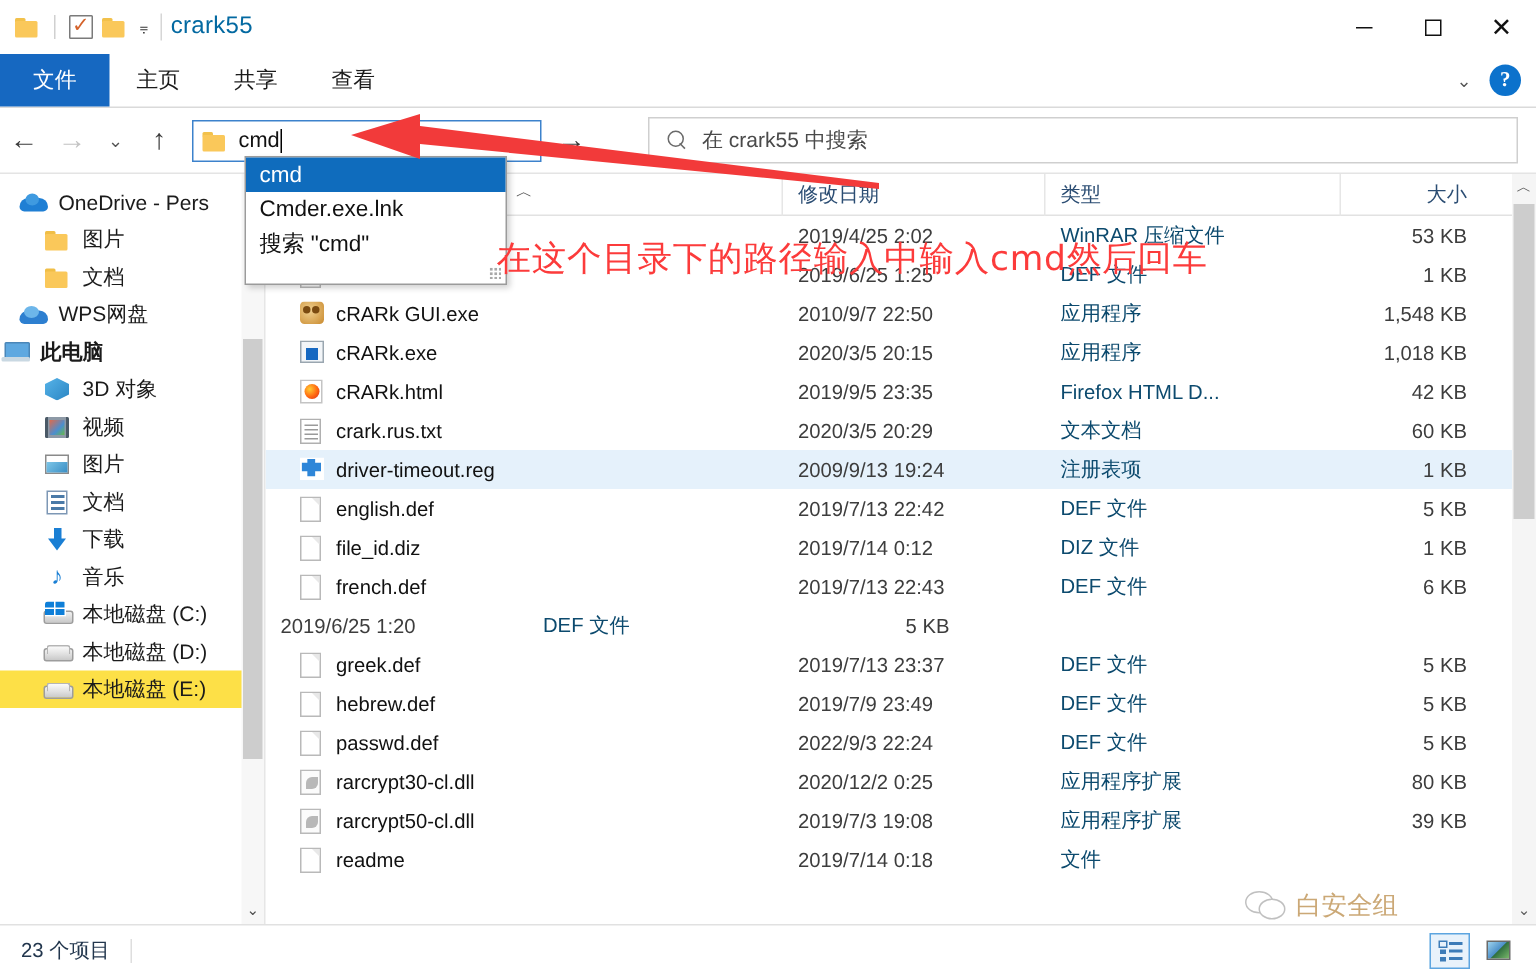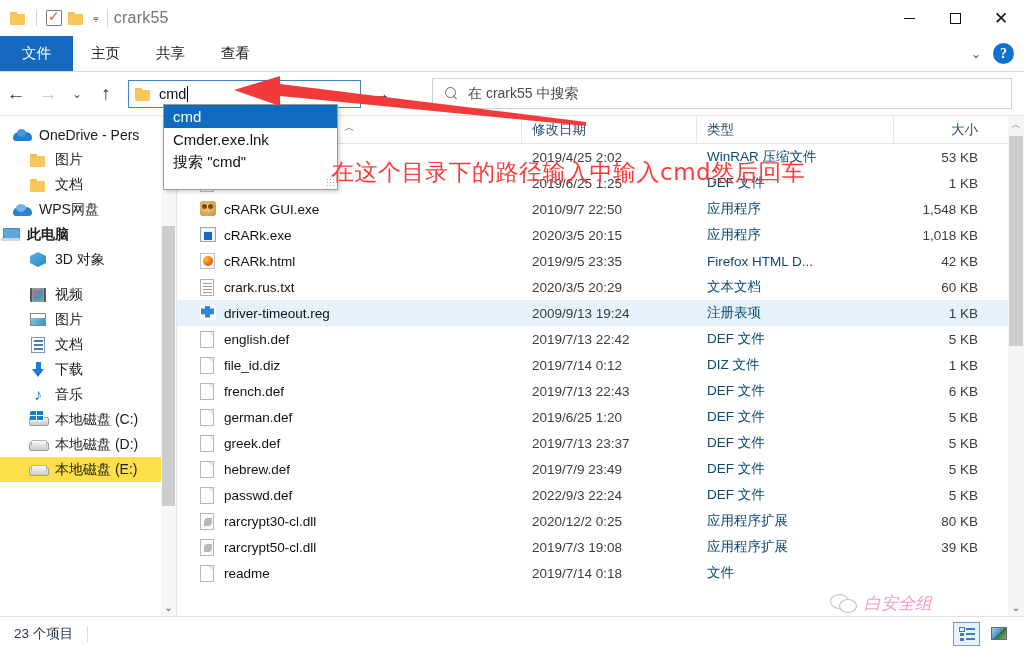--- a/index.html
+++ b/index.html
@@ -41,21 +41,21 @@
   }
   .ico-props::after {
     content:"✓"; position:absolute; left:1px; top:-3px;
     font-size:14px; color:#d4622a; font-weight:bold;
   }
   .qat-caret {
     font-size: 10px; color: #333; padding: 0 2px;
   }
   .title-sep-v { width:1px; height:18px; background:#d6d6d6; margin:0 6px; }
   .win-title {
-    font-size: 16px; color: #737373; letter-spacing: 0.2px;
+    font-size: 16px; color: #0369a1; letter-spacing: 0.2px;
   }
   .wincontrols {
     position: absolute; right: 0; top: 0; height: 36px;
     display: flex; align-items: stretch;
   }
   .wc {
     width: 46px; display: flex; align-items: center; justify-content: center;
     font-size: 13px; color: #111;
   }
   .wc .bar { width: 11px; height: 1px; background: #111; }
@@ -368,21 +368,21 @@
   .wm {
     position: absolute; left: 830px; top: 592px;
     display:flex; align-items:center; gap:7px;
     z-index: 30; opacity: 0.55;
   }
   .wm-ico { width: 27px; height: 20px; position: relative; }
   .wm-ico::before{content:"";position:absolute;left:0;top:0;width:17px;height:13px;
     border:1.4px solid #8d8d8d;border-radius:50%;}
   .wm-ico::after{content:"";position:absolute;left:9px;top:5px;width:16px;height:12px;
     border:1.4px solid #8d8d8d;border-radius:50%;background:#fff;}
-  .wm-text { font-size: 17px; color: #ec4899; font-family:"DejaVu Sans", sans-serif;font-style:italic; }
+  .wm-text { font-size: 17px; color: #a16207; font-family:"DejaVu Sans", sans-serif; }
 </style>
 </head>
 <body>
 
 <div id="app">
 
   <div class="titlebar">
     <div class="qat">
       <span class="ico-folder-sm"></span>
       <span class="qat-sep"></span>
@@ -471,21 +471,21 @@
               <span class="i-pc"></span>
             </span>
             <span>此电脑</span>
           </div>
           <div class="sb-item" style="padding-left: 28px;">
             <span class="sb-ico">
               <span class="i-3d"></span>
             </span>
             <span>3D 对象</span>
           </div>
-          <div class="sb-item" style="padding-left: 28px; margin-top: 10px;">
+          <div class="sb-item" style="padding-left: 28px;">
             <span class="sb-ico">
               <span class="i-video"></span>
             </span>
             <span>视频</span>
           </div>
           <div class="sb-item" style="padding-left: 28px;">
             <span class="sb-ico">
               <span class="i-pics"></span>
             </span>
             <span>图片</span>
@@ -648,26 +648,20 @@
               <span class="f-ico">
                 <span class="ft-def" style="position: absolute;"></span>
               </span>
               <span>french.def</span>
             </div>
             <div class="cell-date">2019/7/13 22:43</div>
             <div class="cell-type">DEF 文件</div>
             <div class="cell-size">6 KB</div>
           </div>
           <div class="row">
-            <div class="cell-name">
-              <span class="f-ico">
-                <span class="ft-def" style="position: absolute;"></span>
-              </span>
-              <span>german.def</span>
-            </div>
             <div class="cell-date">2019/6/25 1:20</div>
             <div class="cell-type">DEF 文件</div>
             <div class="cell-size">5 KB</div>
           </div>
           <div class="row">
             <div class="cell-name">
               <span class="f-ico">
                 <span class="ft-def" style="position: absolute;"></span>
               </span>
               <span>greek.def</span>

